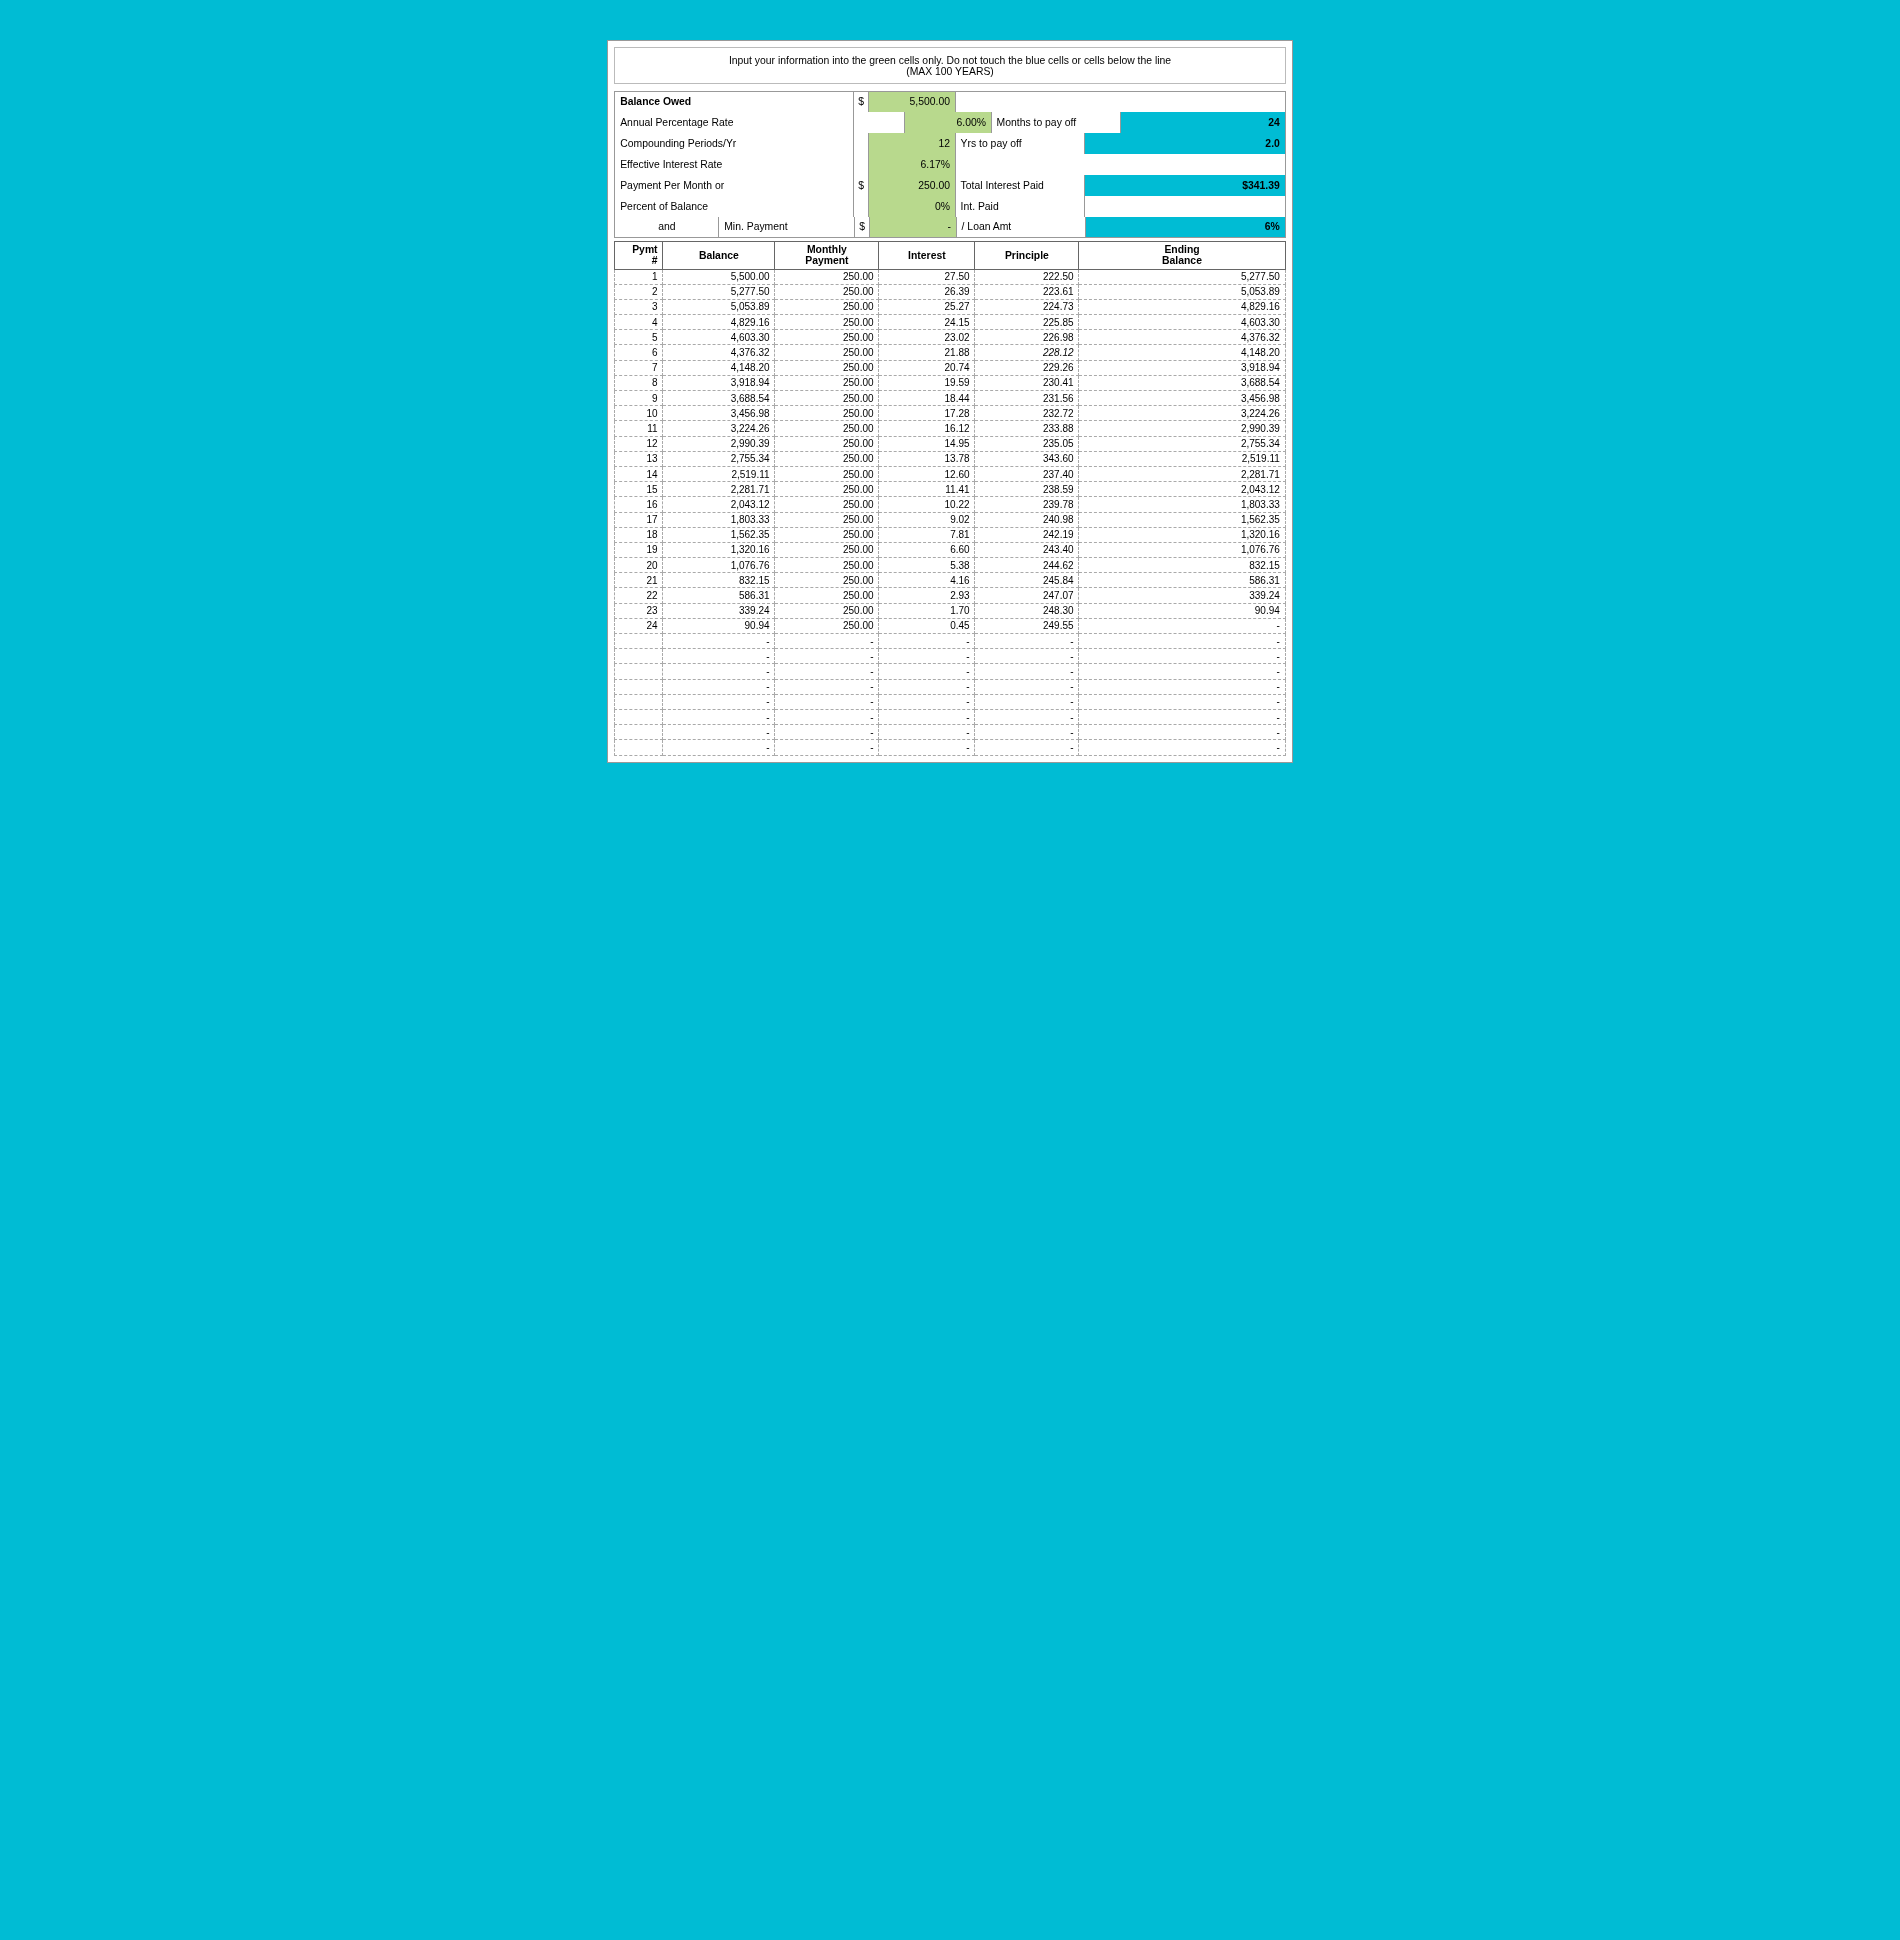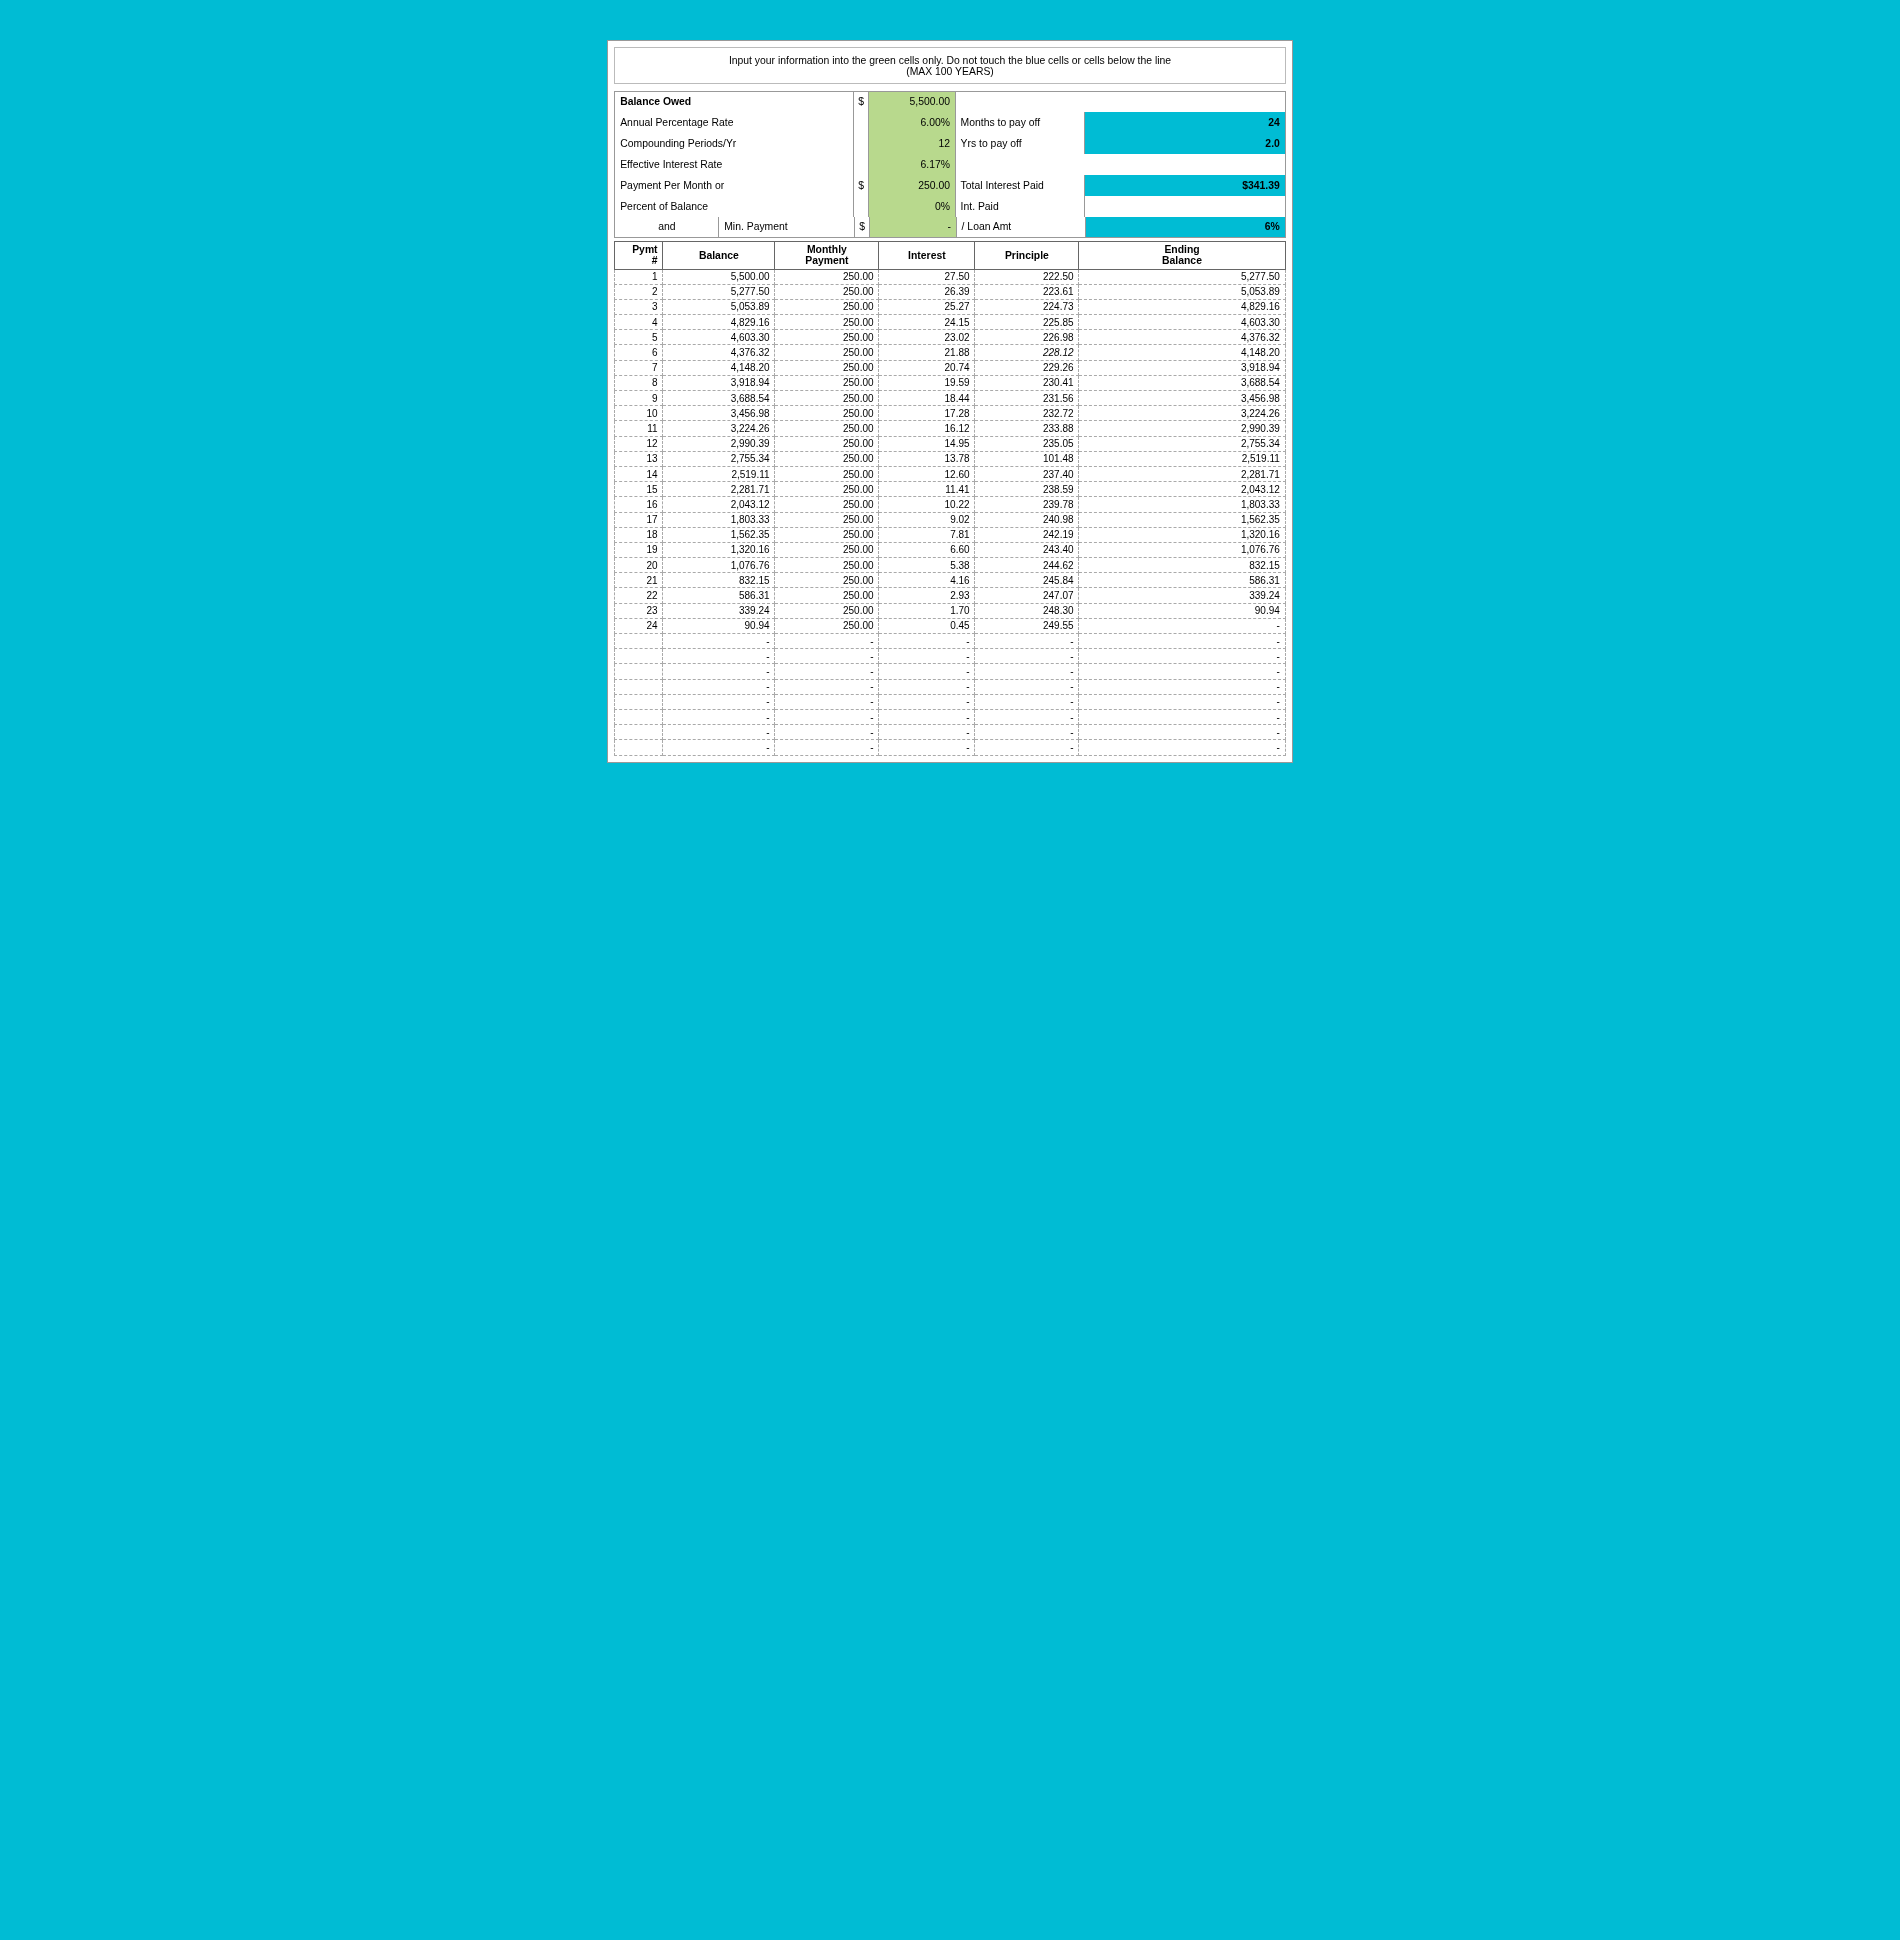--- a/index.html
+++ b/index.html
@@ -103,21 +103,21 @@
       <div class="ig-row">
         <div class="cell white-bg no-right bold-text" style="width:239px; border-bottom:none;">Balance Owed</div>
         <div class="cell white-bg no-right center-align" style="width:14.4px; border-bottom:none;">$</div>
         <div class="cell green-bg right-align" style="width:88px; border-bottom:none;">5,500.00</div>
         <div class="cell white-bg" style="flex:1; border-bottom:none; border-left:none;"></div>
       </div>
 
       <div class="ig-row">
         <div class="cell white-bg no-right" style="width:239px; border-top:none; border-bottom:none;">Annual Percentage Rate</div>
         <div class="cell white-bg no-right" style="width:14.4px; border-top:none; border-bottom:none;"></div>
-        <div class="cell green-bg right-align" style="width:88px; border-top:none; border-bottom:none;">6.00%</div>
+        <div class="cell green-bg right-align" style="width:88px; border-top:none; border-bottom:none;margin-left:36px;">6.00%</div>
         <div class="cell white-bg no-right" style="min-width:128px; border-top:none; border-bottom:none; border-left:none;">Months to pay off</div>
         <div class="cell cyan-bg right-align" style="flex:1; border-top:none; border-bottom:none;">24</div>
       </div>
 
       <div class="ig-row">
         <div class="cell white-bg no-right" style="width:239px; border-top:none; border-bottom:none;">Compounding Periods/Yr</div>
         <div class="cell white-bg no-right" style="width:14.4px; border-top:none; border-bottom:none;"></div>
         <div class="cell green-bg right-align" style="width:88px; border-top:none; border-bottom:none;">12</div>
         <div class="cell white-bg no-right" style="min-width:128px; border-top:none; border-bottom:none; border-left:none;">Yrs to pay off</div>
         <div class="cell cyan-bg right-align" style="flex:1; border-top:none; border-bottom:none;">2.0</div>
@@ -263,21 +263,21 @@
               <td style="text-align: right;">250.00</td>
               <td style="text-align: right;">14.95</td>
               <td style="text-align: right;">235.05</td>
               <td style="text-align: right;">2,755.34</td>
             </tr>
             <tr>
               <td style="text-align: right;">13</td>
               <td style="text-align: right;">2,755.34</td>
               <td style="text-align: right;">250.00</td>
               <td style="text-align: right;">13.78</td>
-              <td style="text-align: right;">101.48</td>
+              <td style="text-align: right;">343.60</td>
               <td style="text-align: right;">2,519.11</td>
             </tr>
             <tr>
               <td style="text-align: right;">14</td>
               <td style="text-align: right;">2,519.11</td>
               <td style="text-align: right;">250.00</td>
               <td style="text-align: right;">12.60</td>
               <td style="text-align: right;">237.40</td>
               <td style="text-align: right;">2,281.71</td>
             </tr>

